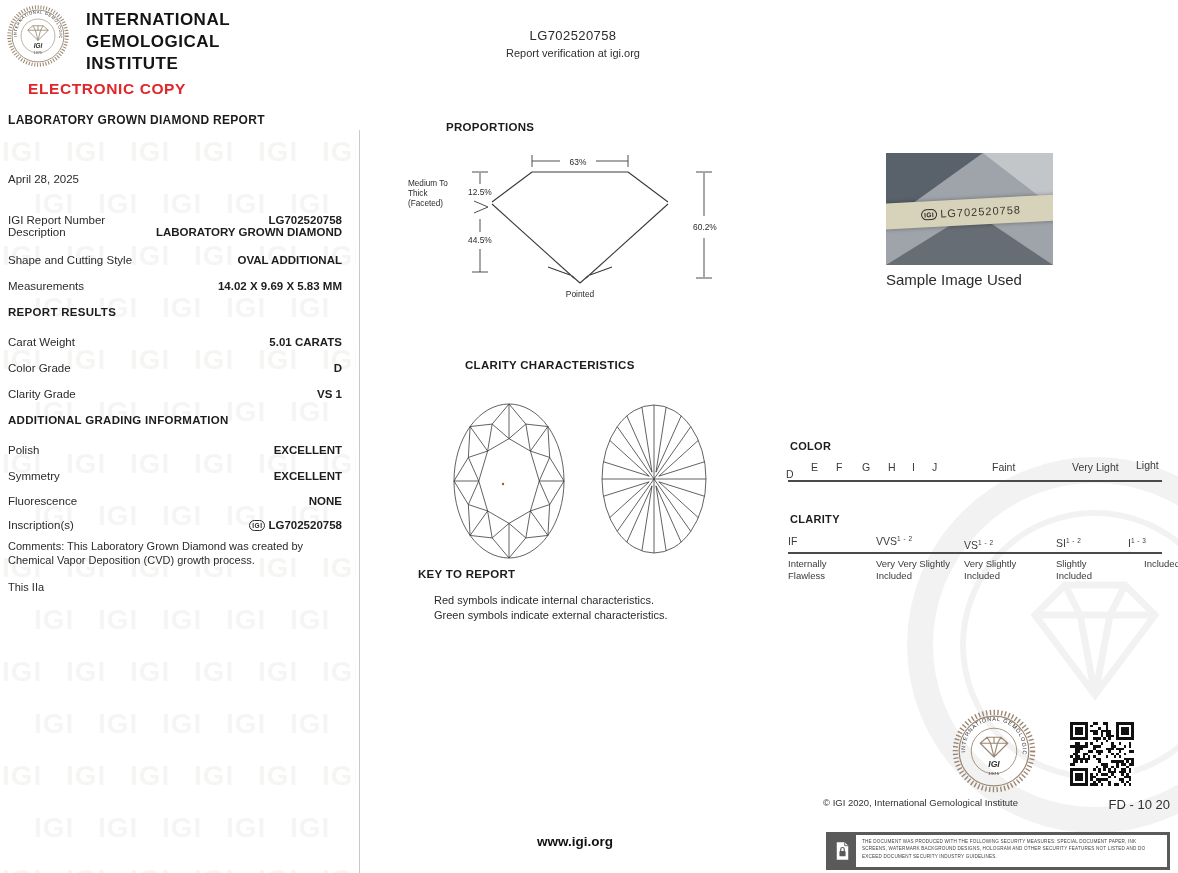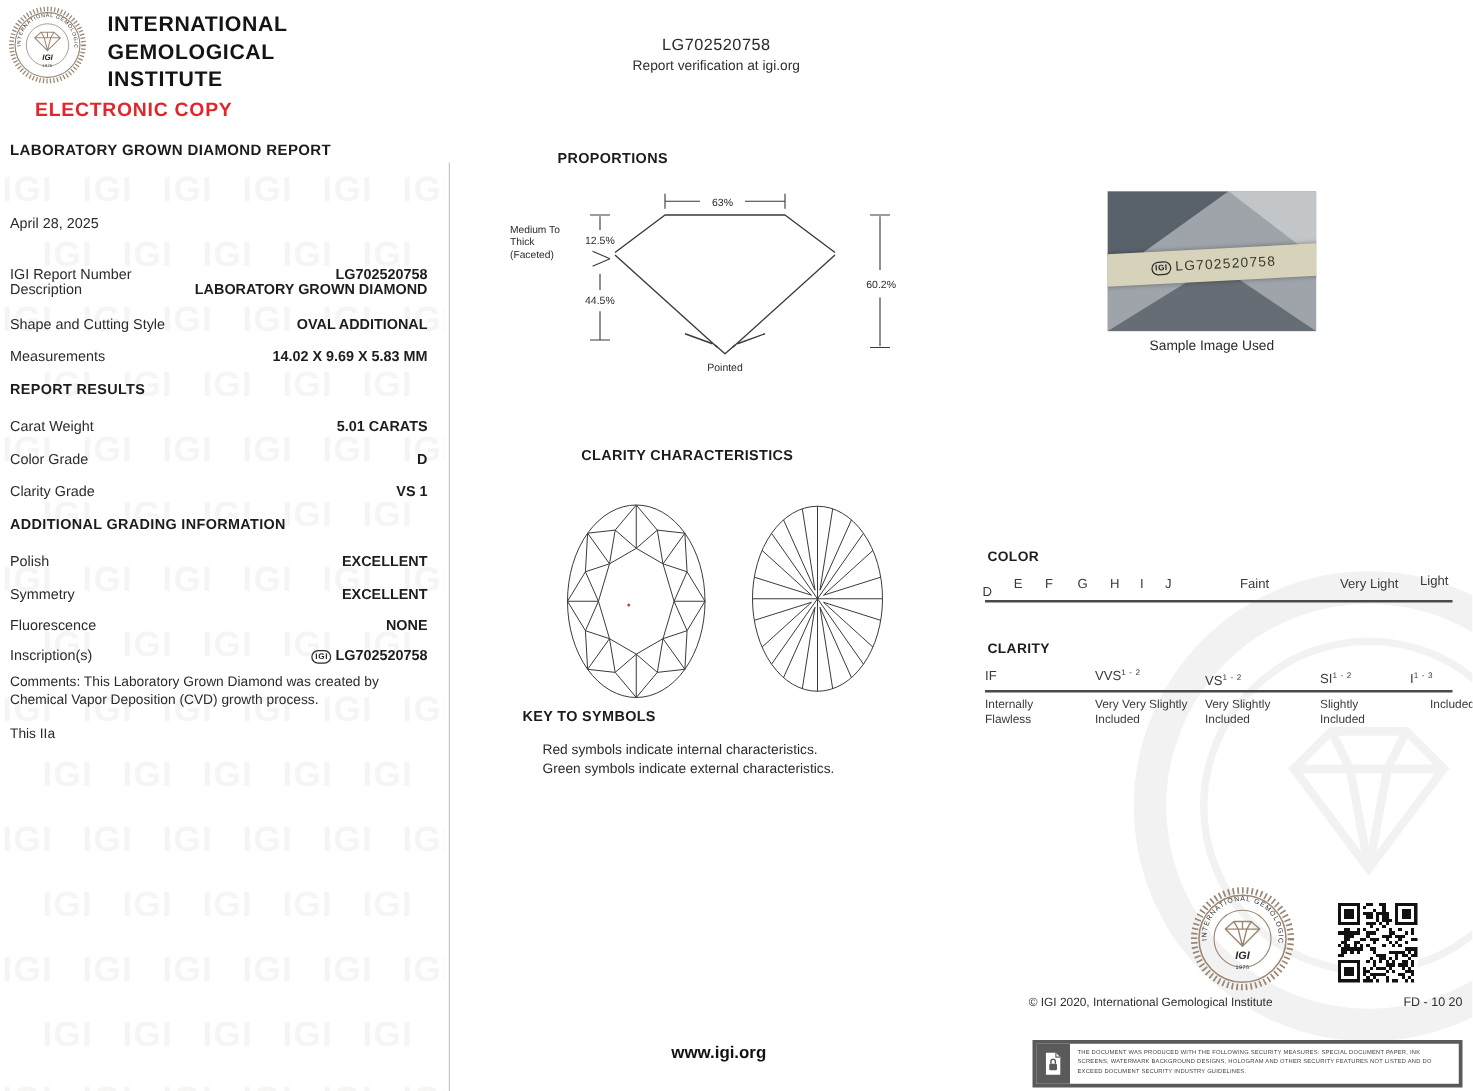--- a/index.html
+++ b/index.html
@@ -46,32 +46,32 @@
   #photo { left:886px; top:153px; width:167px; height:112px; overflow:hidden; background:#9ea4a9; }
   #photo .tri { position:absolute; inset:0; }
   #photo .t1 { background:#59616a; clip-path:polygon(0 0,58% 0,0 62%); }
   #photo .t2 { background:#c2c6c9; clip-path:polygon(58% 0,100% 0,100% 48%); }
   #photo .t3 { background:#666d74; clip-path:polygon(0 100%,100% 100%,52% 52%); }
   #photo-band {
     position:absolute; left:-5px; top:46px; width:180px; height:26px; background:#d7d3ba;
     transform:rotate(-3deg); display:flex; align-items:center; justify-content:center;
     font-size:11px; letter-spacing:1px; color:#3a3a30; box-shadow:0 0 4px rgba(0,0,0,.35);
   }
-  #photo-caption { left:886px; top:271px; width:167px; text-align:center; font-size:11px; color:#2b2b2b; }
+  #photo-caption { left:886px; top:271px; width:167px; text-align:left; font-size:15px; color:#2b2b2b; }
 
   
   .scale-letter { position:absolute; font-size:10.5px; color:#3a3a3a; }
   .scale-line { position:absolute; height:2px; background:#4a4a4a; }
   .grade { position:absolute; font-size:10.5px; color:#3a3a3a; }
   .grade sup { font-size:6.5px; vertical-align:4px; letter-spacing:.5px; }
   .desc { position:absolute; top:558px; font-size:9.5px; line-height:1.3; color:#3a3a3a; }
 
   
   #copyright { left:823px; top:797px; font-size:9.5px; color:#2f2f2f; }
-  #form-code { left:1090px; top:797px; width:80px; text-align:right; font-size:10px; color:#2f2f2f; }
+  #form-code { left:1090px; top:797px; width:80px; text-align:right; font-size:13px; color:#2f2f2f; }
   #website  { left:460px; top:834px; width:230px; text-align:center; font-size:13.5px; font-weight:bold; color:#111; }
   #security-box {
     left:826px; top:832px; width:344px; height:38px; border:3px solid #5a5a5a; background:#fff;
     display:flex; align-items:stretch;
   }
   #security-icon-cell { width:27px; background:#5a5a5a; display:flex; align-items:center; justify-content:center; flex:0 0 27px; }
   #security-text { flex:1; padding:3px 5px 2px 6px; font-size:4.6px; line-height:1.6; color:#3f3f3f; text-transform:uppercase; letter-spacing:.2px; }
 
   
   #wm-left { left:0; top:130px; width:356px; height:743px; overflow:hidden; pointer-events:none; }
@@ -353,21 +353,21 @@
     <line x1="54.01004615170153" y1="85.83670854058352" x2="43.860841079492936" y2="150.95537410942808" stroke="#3a3a3a" stroke-width="0.8" fill="none"></line>
     <line x1="54.01004615170153" y1="85.83670854058352" x2="28.83007463477066" y2="142.09537216220284" stroke="#3a3a3a" stroke-width="0.8" fill="none"></line>
     <line x1="51.19582643094131" y1="81.83185739950167" x2="11.662711453587207" y2="117.66489378898022" stroke="#3a3a3a" stroke-width="0.8" fill="none"></line>
     <line x1="51.19582643094131" y1="81.83185739950167" x2="5.436764139320822" y2="96.27495692533701" stroke="#3a3a3a" stroke-width="0.8" fill="none"></line>
     <line x1="51.19582643094131" y1="76.16814260049834" x2="5.436764139320822" y2="61.72504307466298" stroke="#3a3a3a" stroke-width="0.8" fill="none"></line>
     <line x1="51.19582643094131" y1="76.16814260049834" x2="11.6627114535872" y2="40.3351062110198" stroke="#3a3a3a" stroke-width="0.8" fill="none"></line>
     <line x1="54.01004615170154" y1="72.16329145941648" x2="28.830074634770675" y2="15.904627837797165" stroke="#3a3a3a" stroke-width="0.8" fill="none"></line>
     <line x1="54.01004615170154" y1="72.16329145941648" x2="43.86084107949293" y2="7.044625890571922" stroke="#3a3a3a" stroke-width="0.8" fill="none"></line>
   </svg>
 
-<div id="key-heading" class="abs hd">KEY TO SYMBOLS</div>
+<div id="key-heading" class="abs hd">KEY TO REPORT</div>
 <div id="key-lines" class="abs">
   <div>Red symbols indicate internal characteristics.</div>
   <div>Green symbols indicate external characteristics.</div>
 </div>
 
 <div id="photo" class="abs">
   <div class="tri t1"></div>
   <div class="tri t2"></div>
   <div class="tri t3"></div>
   <div id="photo-band">

